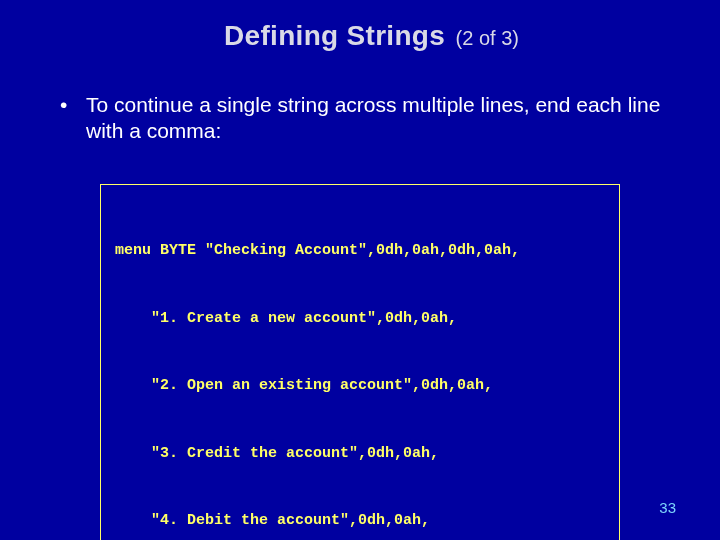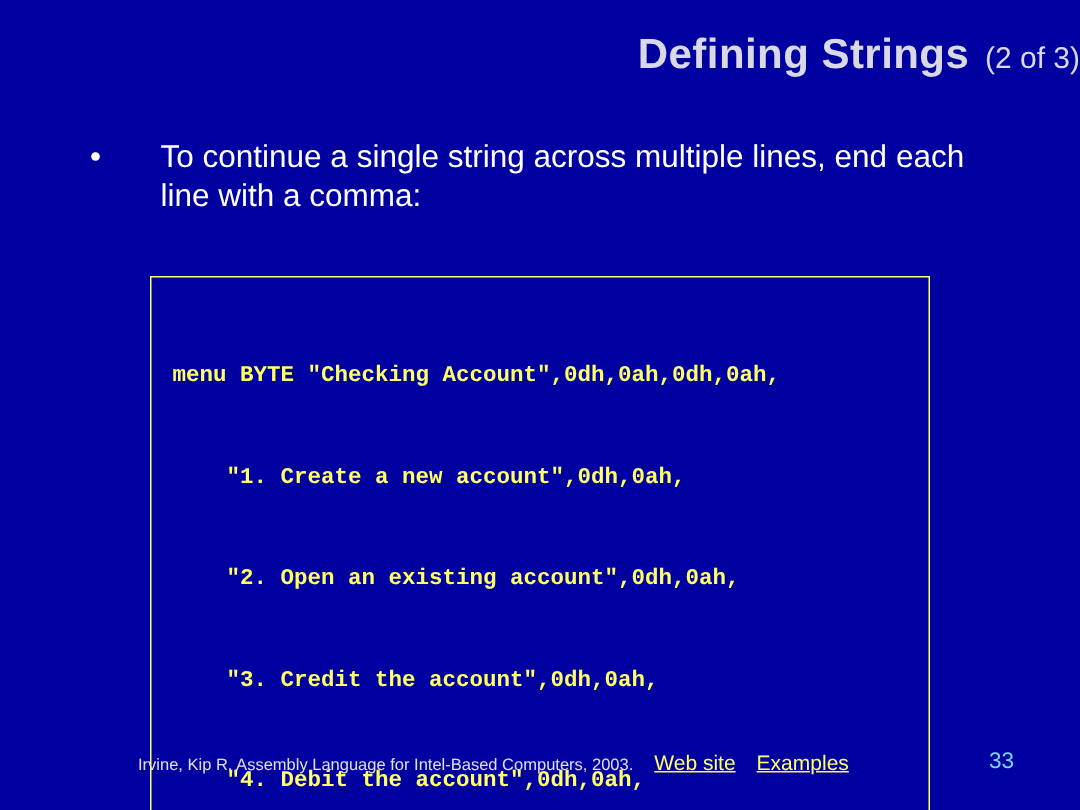--- a/index.html
+++ b/index.html
@@ -16,21 +16,21 @@
     background: #0000A0;
     color: #fff;
     position: relative;
     box-sizing: border-box;
   }
   .title-row {
     position: absolute;
     top: 20px;
     left: 0;
     right: 0;
-    text-align: right;
+    text-align: center;
     color: #d9d9e6;
     padding-left: 23px;
   }
   .title-main {
     font-size: 28px;
     font-weight: bold;
     letter-spacing: 0.3px;
   }
   .title-sub {
     font-size: 20px;
@@ -48,21 +48,20 @@
   .bullet-row {
     display: flex;
   }
   .bullet-dot {
     width: 26px;
     flex: 0 0 26px;
     text-align: left;
   }
   .bullet-text {
     flex: 1;
-    margin-left: 21px;
   }
   .code-box {
     position: absolute;
     top: 184px;
     left: 100px;
     width: 520px;
     border: 1px solid #ffff66;
     padding: 10px 14px 10px 14px;
     font-family: "Courier New", Courier, monospace;
     font-size: 15px;
@@ -119,21 +118,16 @@
   <div class="code-box">
     <div class="code-line">menu BYTE "Checking Account",0dh,0ah,0dh,0ah,</div>
     <div class="code-line">    "1. Create a new account",0dh,0ah,</div>
     <div class="code-line">    "2. Open an existing account",0dh,0ah,</div>
     <div class="code-line">    "3. Credit the account",0dh,0ah,</div>
     <div class="code-line">    "4. Debit the account",0dh,0ah,</div>
     
     
   </div>
 
-  <div class="footer">
-    <span class="cite">Irvine, Kip R. Assembly Language for Intel-Based Computers, 2003.</span>
-    <span class="link">Web site</span>
-    <span class="link">Examples</span>
-  </div>
 
   <div class="page-num">33</div>
 
 </div>
 
 </body></html>

